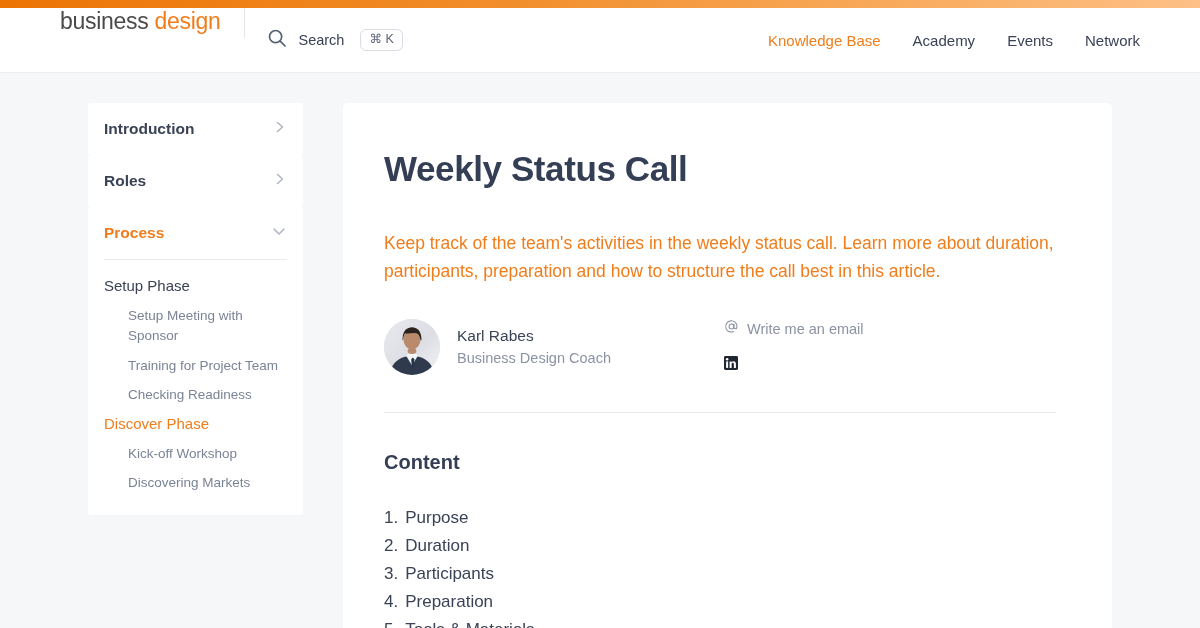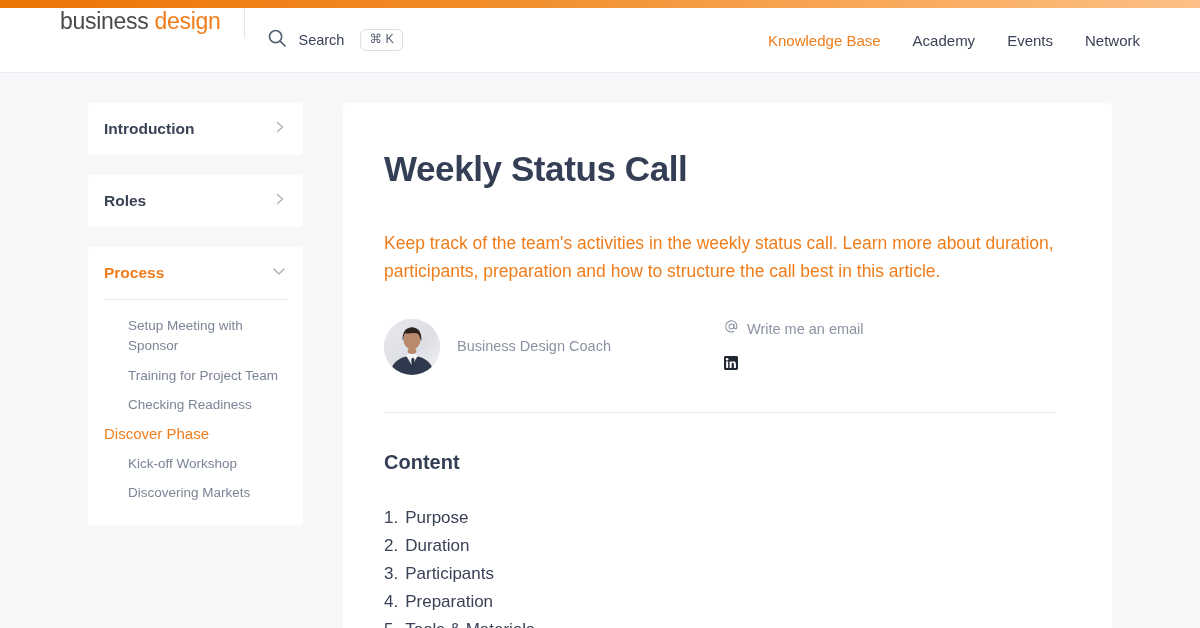--- a/index.html
+++ b/index.html
@@ -95,21 +95,21 @@
     align-items: flex-start;
   }
 
   
   .sidebar {
     width: 215px;
     margin-left: 88px;
     flex: 0 0 215px;
     display: flex;
     flex-direction: column;
-    gap: 20px;
+    gap: 0;
   }
 
   .side-card {
     background: #ffffff;
     border-radius: 3px;
     padding: 0 16px;
   }
 
   .side-head {
     display: flex;
@@ -312,20 +312,21 @@
         <span class="side-head-label">Process</span>
         <span class="chev">
           <svg width="16" height="16" viewBox="0 0 16 16" fill="none">
             <polyline points="3,6 8,11 13,6" stroke="#aeb5c1" stroke-width="1.5" fill="none" stroke-linecap="round" stroke-linejoin="round"></polyline>
           </svg>
         </span>
       </div>
       <div class="side-sep"></div>
 
       <div class="side-body">
+        <div class="phase">Setup Phase</div>
         <div class="sub-item">Setup Meeting with Sponsor</div>
         <div class="sub-item">Training for Project Team</div>
         <div class="sub-item">Checking Readiness</div>
 
         <div class="phase active">Discover Phase</div>
         <div class="sub-item">Kick-off Workshop</div>
         <div class="sub-item">Discovering Markets</div>
       </div>
     </div>
 
@@ -351,20 +352,21 @@
           <path d="M6 56c1-11 7-15 12.5-17.5L28 36l9.5 2.5C43 41 49 45 50 56z" fill="#2f3a4e"></path>
           <path d="M22 36.5l6 10 6-10-3-2h-6z" fill="#f4f5f7"></path>
           <path d="M27.2 40.2l1.7-1.6 1.6 1.6-1 9-1.6-.1z" fill="#27344a"></path>
           <ellipse cx="28" cy="20.5" rx="8.6" ry="10" fill="#b98a6b"></ellipse>
           <path d="M18.6 19c.4-7.4 4.5-10.7 9.4-10.7s9 3.3 9.4 10.7c.2 3-.5 3.3-1.1 1.1-.5-2-1.1-4.4-2.6-5.3-2.6-1.6-8.9.2-12.3-.5-1.4 1-1.8 3.6-2.2 5.7-.5 2.3-.7 1.6-.6-1z" fill="#2b231e"></path>
           <ellipse cx="28" cy="32" rx="4.4" ry="3" fill="#b98a6b"></ellipse>
         </svg>
       </div>
 
       <div class="author-text">
+        <div class="author-name">Karl Rabes</div>
         <div class="author-role">Business Design Coach</div>
       </div>
 
       <div class="contacts">
         <a class="contact" href="#">
           <span class="ic">
             <svg width="15" height="15" viewBox="0 0 16 16" fill="none">
               <circle cx="8" cy="8" r="2.6" stroke="#8b93a3" stroke-width="1.1"></circle>
               <path d="M10.6 5.4v3.5c0 1 .6 1.6 1.5 1.6 1.1 0 1.7-1 1.7-2.5A6 6 0 1 0 10.3 13.4" stroke="#8b93a3" stroke-width="1.1" fill="none" stroke-linecap="round"></path>
             </svg>

